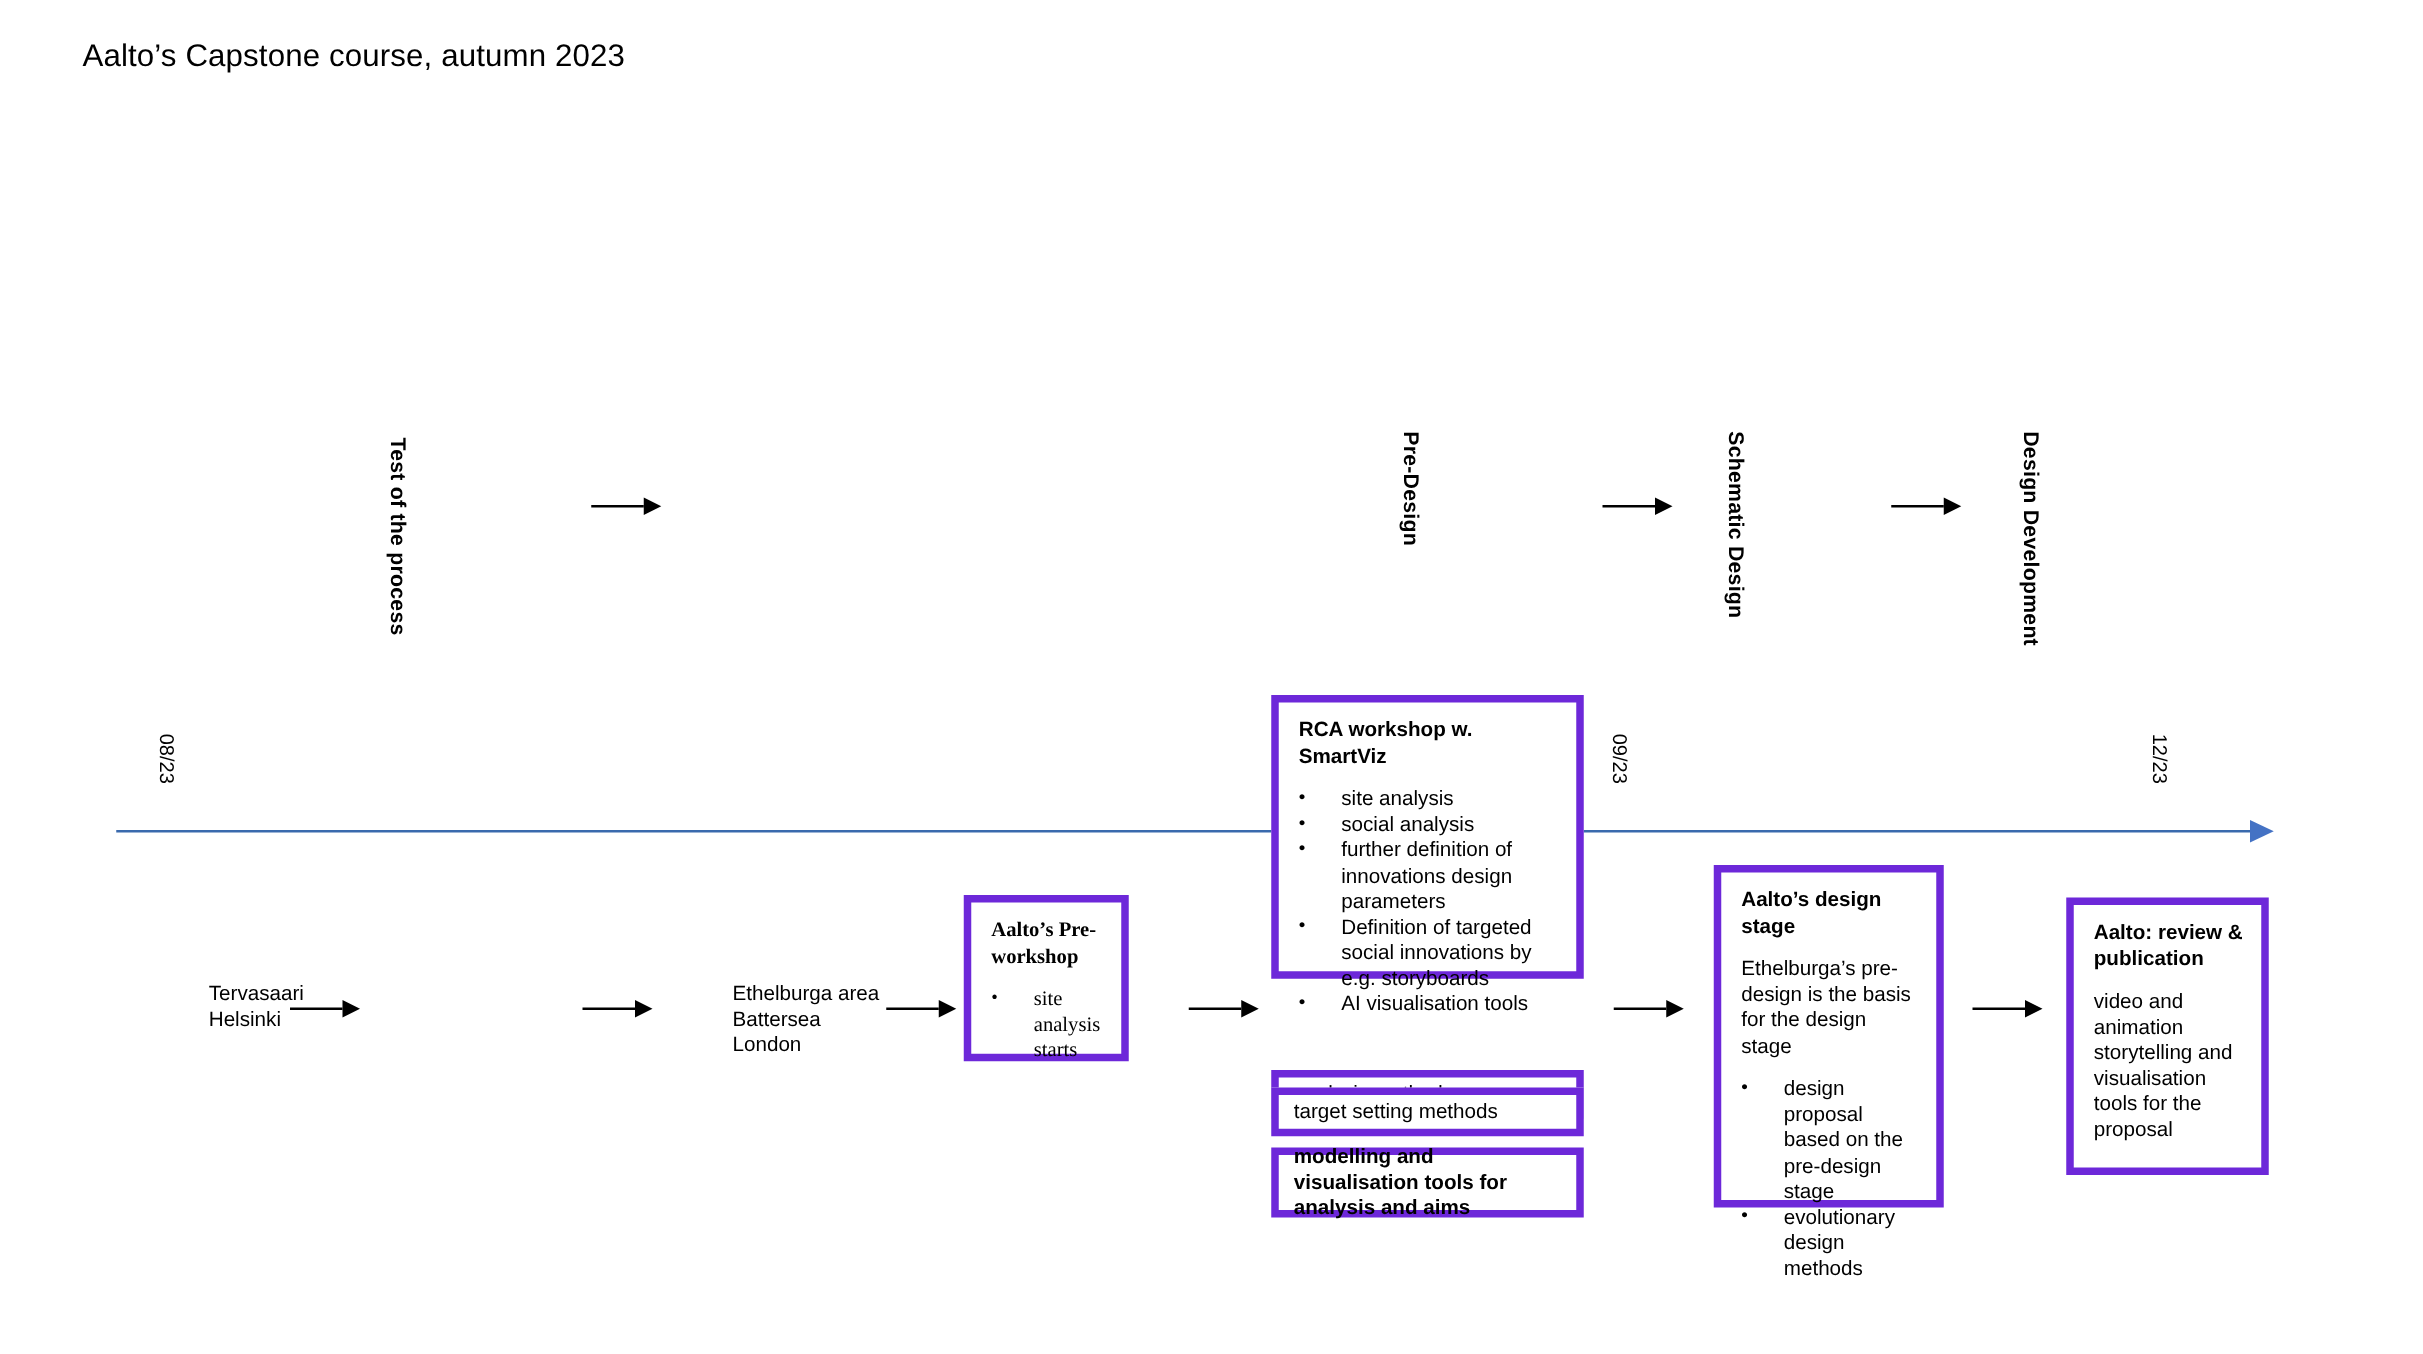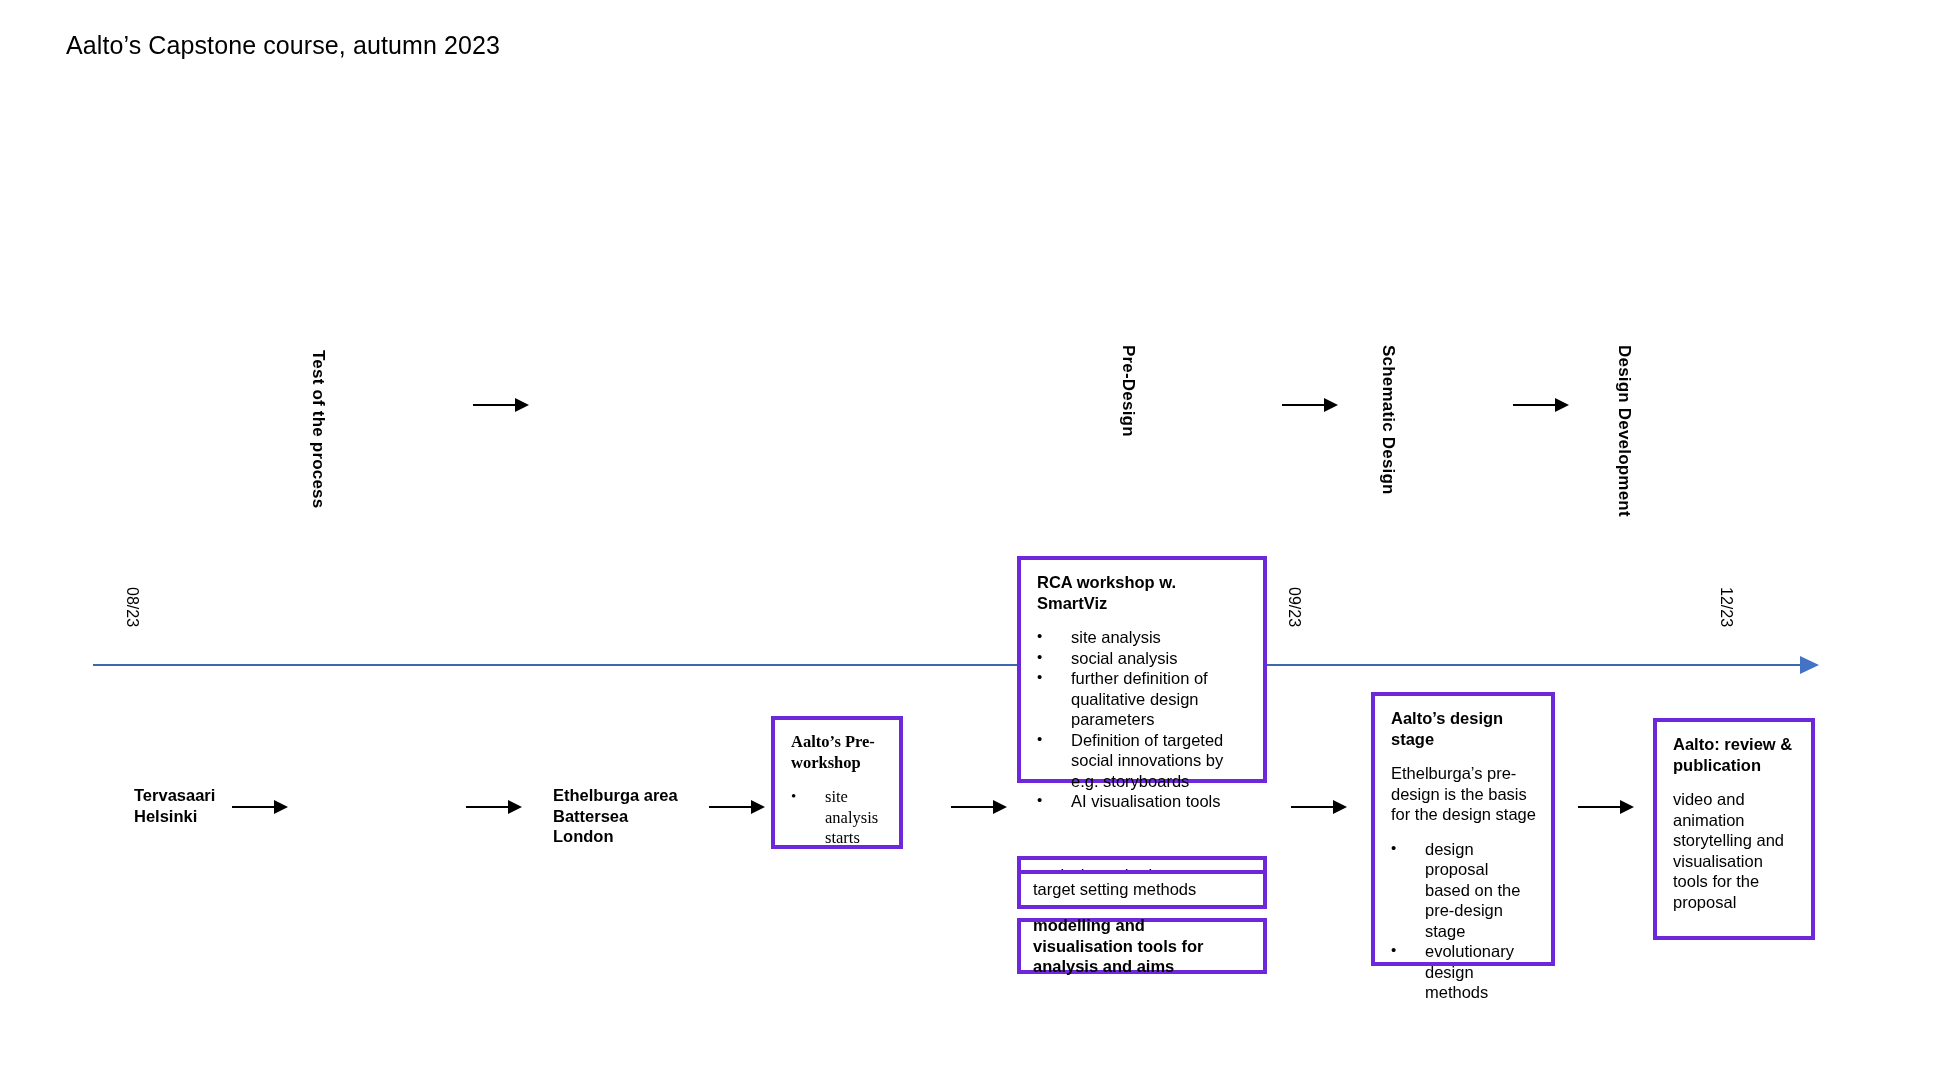--- a/index.html
+++ b/index.html
@@ -97,26 +97,26 @@
     border-bottom: 7px solid transparent;
     border-left: 14px solid #000;
   }
 
   
   .text-block {
     position: absolute;
     font-size: 16.5px;
     line-height: 20.5px;
   }
-  .text-block.bold { font-weight: bold; }
+  .text-block.bold { font-weight: normal; margin-left: 33px; }
 
   
   .box {
     position: absolute;
-    border: 4px solid #6d28d9;
+    border: 6px solid #6d28d9;
     background: #fff;
     font-size: 16.5px;
     line-height: 20.5px;
     padding: 12px 14px 12px 16px;
   }
   .box-title {
     font-weight: bold;
     margin: 0 0 14px 0;
     line-height: 20.5px;
   }
@@ -224,21 +224,21 @@
   <div class="arrow" style="left:951px; top:798px; width:56px;">
     <div class="shaft" style="width:42px;"></div>
     <div class="head" style="left:42px;"></div>
   </div>
 
   <div class="box" style="left:1017px; top:556px; width:250px; height:227px;">
     <div class="box-title">RCA workshop w. SmartViz</div>
     <ul class="bullets">
       <li>site analysis</li>
       <li>social analysis</li>
-      <li>further definition of qualitative design parameters</li>
+      <li>further definition of innovations design parameters</li>
       <li>Definition of targeted social innovations by e.g. storyboards</li>
       <li>AI visualisation tools</li>
     </ul>
   </div>
 
   <div class="box flat" style="left:1017px; top:824px; width:250px; height:39px;margin-top:32px;">
     <span>analysis methods</span>
   </div>
 
   <div class="box flat" style="left:1017px; top:870px; width:250px; height:39px;">

